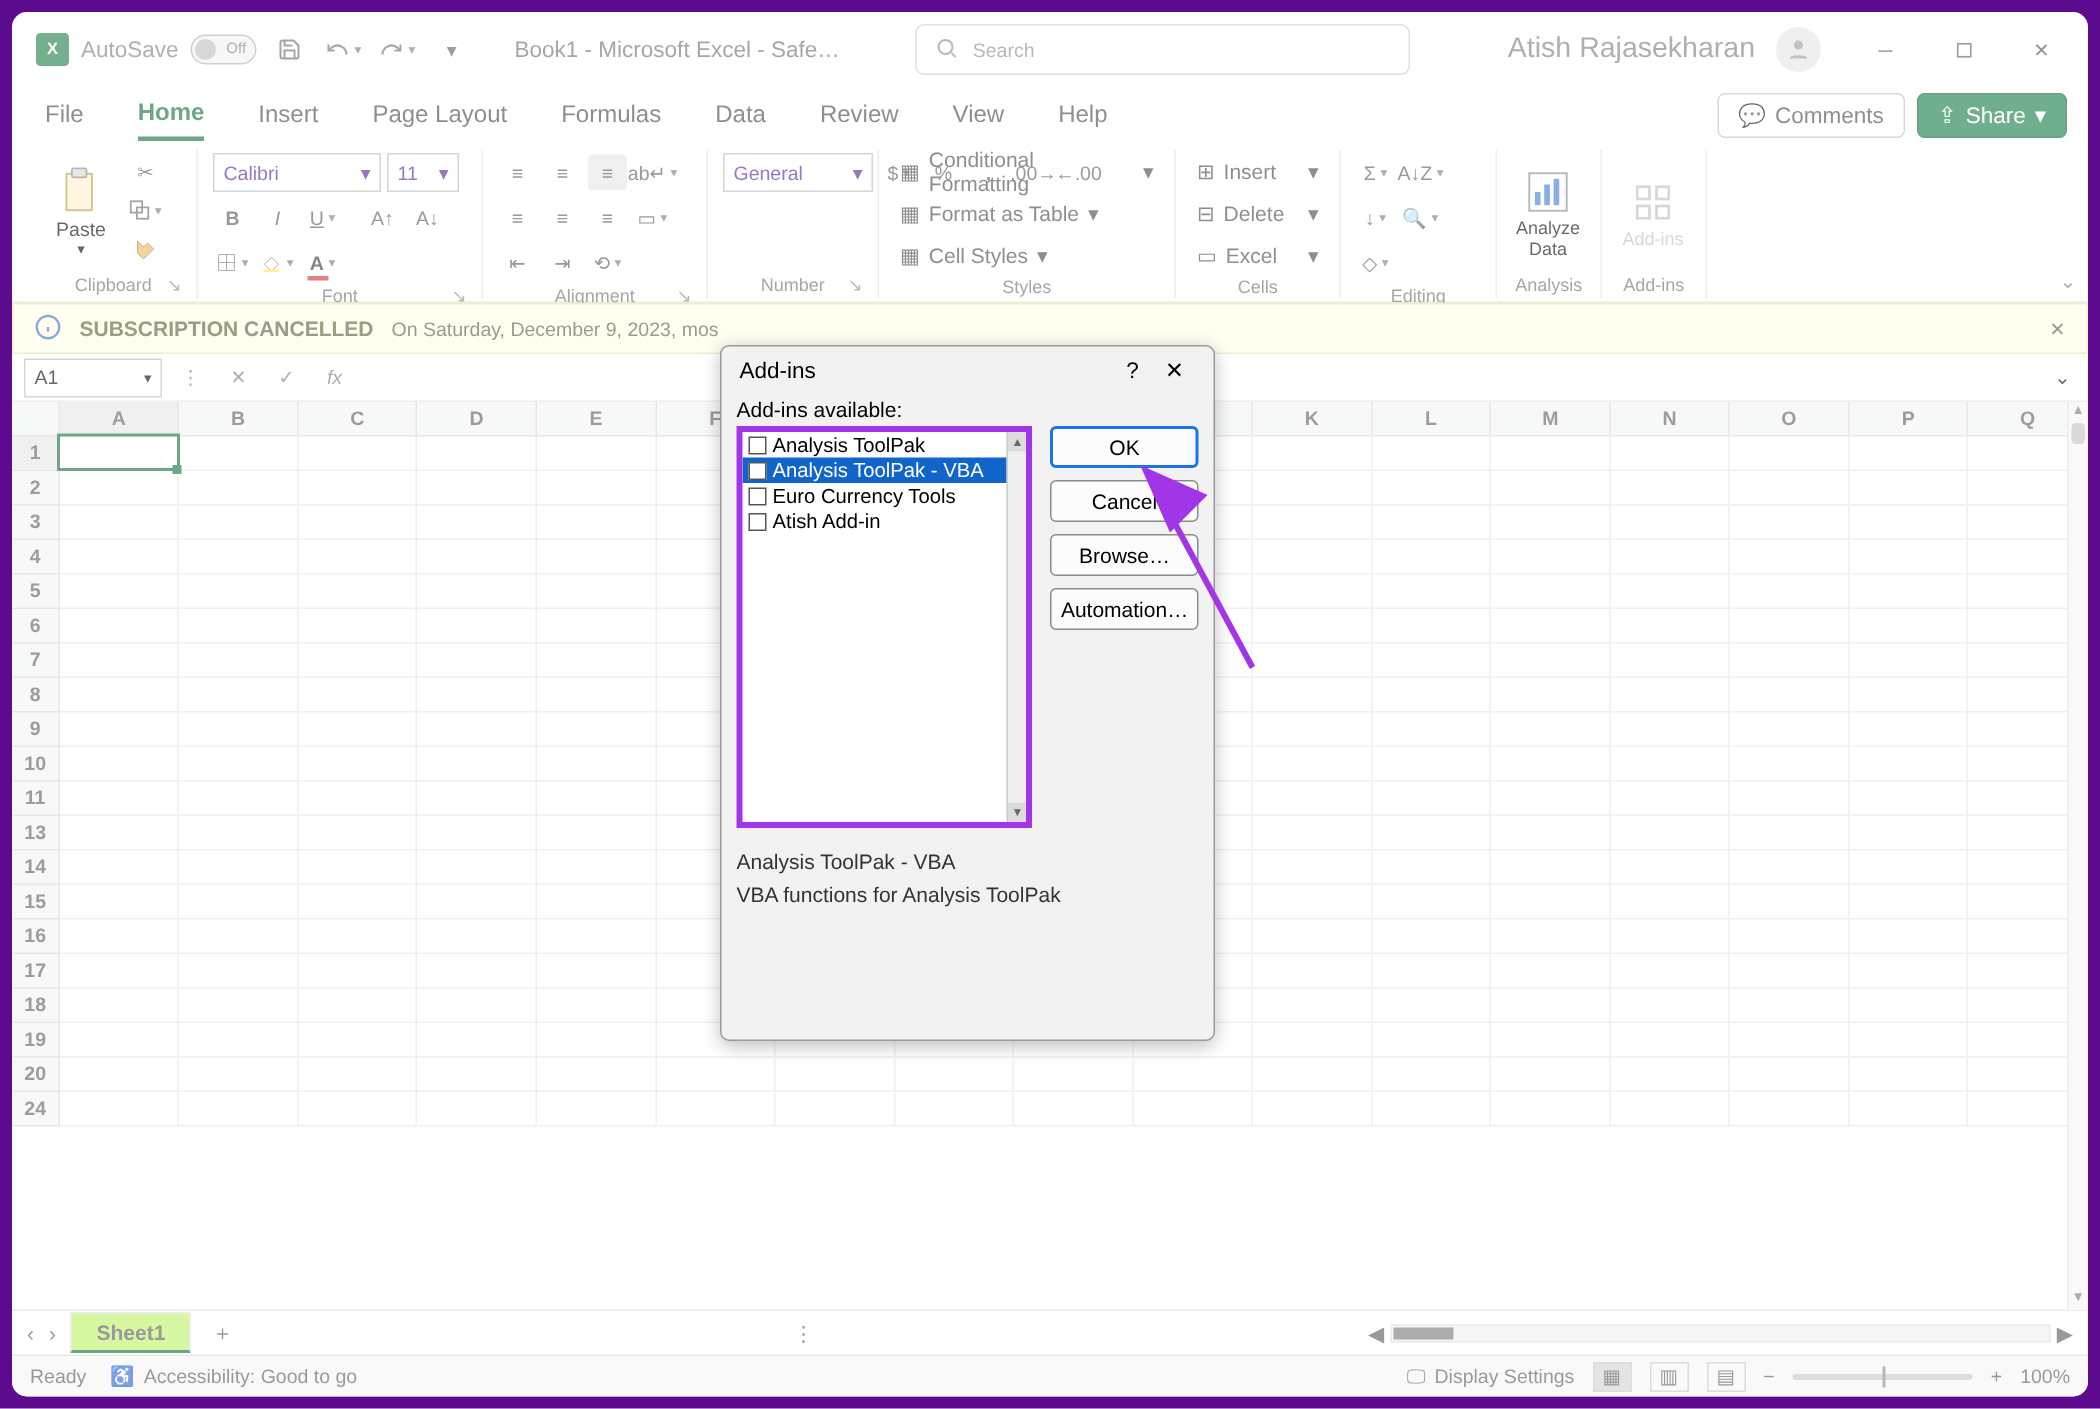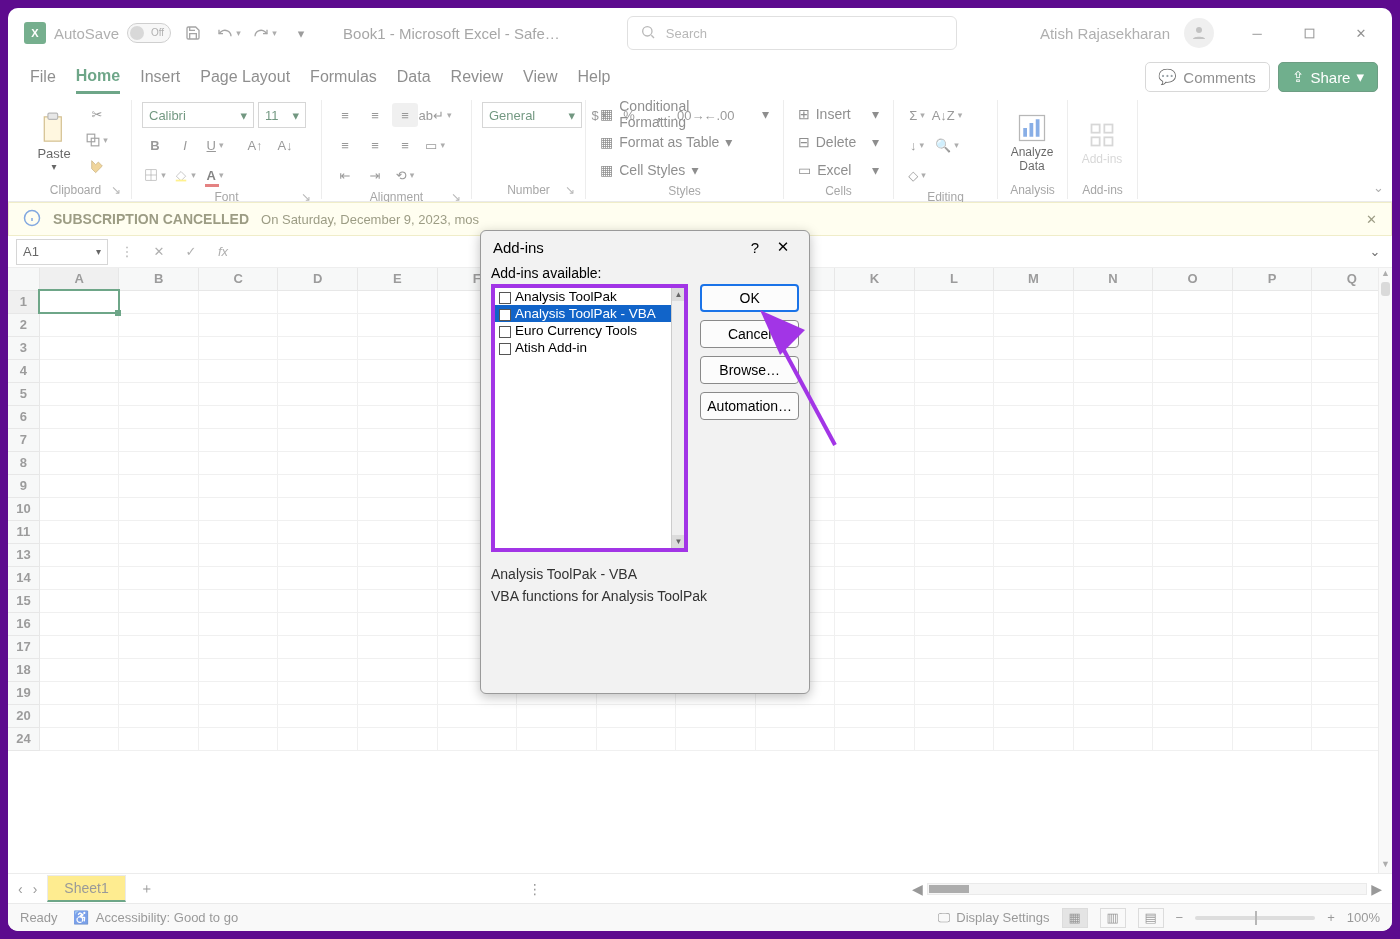--- a/index.html
+++ b/index.html
@@ -10,47 +10,47 @@
 
 .titlebar { height: 50px; display: flex; align-items: center; padding: 0 16px; gap: 8px; color: #6b6b6b; position: relative; z-index: 1; }
 .logo-xl { width: 22px; height: 22px; background: #1c7b43; border-radius: 3px; display: flex; align-items: center; justify-content: center; color: #fff; font-weight: 700; font-size: 11px; }
 .autosave-lbl { color: #7a7a7a; font-size: 15px; }
 .toggle { width: 44px; height: 20px; border: 1px solid #b0b0b0; border-radius: 10px; position: relative; background: #f2f2f2; }
 .toggle::before { content: ""; position: absolute; left: 2px; top: 2px; width: 14px; height: 14px; border-radius: 50%; background: #bfbfbf; }
 .toggle-off { position: absolute; right: 6px; top: 3px; font-size: 10px; color: #7a7a7a; }
 .qat-btn { width: 28px; height: 28px; display: flex; align-items: center; justify-content: center; color: #5a5a5a; border-radius: 4px; }
 .title-text { font-size: 15px; color: #6b6b6b; margin-left: 20px; white-space: nowrap; overflow: hidden; text-overflow: ellipsis; max-width: 220px; }
 .search-box { margin-left: auto; margin-right: auto; width: 330px; height: 34px; border: 1px solid #ccc; border-radius: 6px; display: flex; align-items: center; padding: 0 12px; color: #888; gap: 10px; }
-.user-name { color: #7a7a7a; font-size: 15px; margin-left: 16px; }
+.user-name { color: #7a7a7a; font-size: 19px; margin-left: 16px; }
 .avatar { width: 30px; height: 30px; border-radius: 50%; background: #e5e5e5; display: inline-flex; align-items: center; justify-content: center; margin-left: 6px; }
 .window-controls { display: flex; margin-left: 20px; gap: 22px; }
 .win-btn { width: 30px; height: 30px; display: flex; align-items: center; justify-content: center; color: #4a4a4a; }
 
 
-.ribbon-tabs { height: 38px; display: flex; align-items: center; padding: 0 22px; gap: 20px; font-size: 16px; color: #444; position: relative; }
+.ribbon-tabs { height: 38px; display: flex; align-items: center; padding: 0 22px; gap: 36px; font-size: 16px; color: #444; position: relative; }
 .ribbon-tab { padding: 6px 0; cursor: default; }
 .ribbon-tab.active { color: #0e6b3a; border-bottom: 3px solid #0e6b3a; font-weight: 600; }
 .ribbon-right { position: absolute; right: 14px; display: flex; gap: 8px; }
 .pill-btn { border: 1px solid #bfbfbf; border-radius: 5px; padding: 5px 13px; display: flex; align-items: center; gap: 6px; background: #fff; font-size: 15px; }
 .share-btn { background: #117a41; color: #fff; border: 1px solid #0c5d31; }
 
 
 .ribbon-body { height: 106px; border-bottom: 1px solid #dcdcdc; display: flex; padding: 4px 12px 2px 12px; gap: 0; position: relative; z-index: 1; }
 .ribbon-group { border-right: 1px solid #e2e2e2; padding: 2px 10px 0 10px; display: flex; flex-direction: column; }
 .ribbon-group:last-child { border-right: none; }
 .group-content { flex: 1; display: flex; gap: 6px; }
 .group-label { text-align: center; font-size: 12px; color: #6b6b6b; padding: 2px 0; position: relative; }
 .dlauncher { position: absolute; right: -2px; top: 2px; width: 14px; height: 14px; display: flex; align-items: center; justify-content: center; color: #8a8a8a; }
 .big-col { display: flex; flex-direction: column; align-items: center; justify-content: center; gap: 0; width: 48px; }
 .big-ico { width: 34px; height: 34px; display: flex; align-items: center; justify-content: center; }
 .mini-row { display: flex; align-items: center; gap: 4px; height: 26px; }
 .mini-col { display: flex; flex-direction: column; gap: 2px; }
 .rbtn { width: 26px; height: 24px; display: flex; align-items: center; justify-content: center; color: #555; border-radius: 3px; }
 .dd-chev::after { content: "▾"; font-size: 9px; margin-left: 3px; color: #777; }
-.select-box { height: 26px; border: 1px solid #bbb; background: #fff; display: inline-flex; align-items: center; padding: 0 6px; font-size: 13px; color: #14532d; }
+.select-box { height: 26px; border: 1px solid #bbb; background: #fff; display: inline-flex; align-items: center; padding: 0 6px; font-size: 13px; color: #4c1d95; }
 .txt-btn { display: flex; align-items: center; gap: 6px; height: 24px; padding: 0 4px; font-size: 14px; color: #444; }
 .chevron-collapse { position: absolute; right: 8px; bottom: 6px; color: #7a7a7a; }
 
 
 .msgbar { height: 34px; background: #fffde6; border: 1px solid #e7e2a5; display: flex; align-items: center; padding: 0 14px; gap: 12px; color: #5a5a33; position: relative; z-index: 1; }
 .msg-title { font-weight: 600; font-size: 14px; }
 .msg-close { margin-left: auto; }
 
 
 .name-row { height: 32px; display: flex; align-items: center; gap: 6px; padding: 2px 8px; border-bottom: 1px solid #e3e3e3; position: relative; z-index: 1; }
@@ -70,21 +70,21 @@
 .active-col { background: #e6e6e6; }
 .active-row { background: #e6e6e6; }
 .sel-cell { outline: 2px solid #0e6b3a; outline-offset: -1px; position: relative; }
 .sel-cell::after { content: ""; position: absolute; right: -3px; bottom: -3px; width: 6px; height: 6px; background: #0e6b3a; }
 .vscroll { position: absolute; right: 0; top: 0; bottom: 0; width: 14px; background: #f5f5f5; border-left: 1px solid #e0e0e0; }
 .vscroll .thumb { position: absolute; left: 2px; right: 2px; top: 14px; height: 14px; background: #c2c2c2; border-radius: 3px; }
 .vscroll .arrow { position: absolute; left: 0; right: 0; height: 14px; text-align: center; font-size: 9px; color: #777; }
 
 
 .sheetbar { height: 30px; border-top: 1px solid #e0e0e0; display: flex; align-items: center; padding: 0 10px; gap: 10px; font-size: 14px; color: #555; position: relative; z-index: 1; }
-.sheet-tab { padding: 4px 16px; background: #fde047; border: 1px solid #ddd; border-bottom: 2px solid #0e6b3a; }
+.sheet-tab { padding: 4px 16px; background: #bef264; border: 1px solid #ddd; border-bottom: 2px solid #0e6b3a; font-weight: bold; }
 .add-sheet { width: 22px; height: 22px; border-radius: 50%; display: flex; align-items: center; justify-content: center; }
 .hscroll { margin-left: auto; height: 14px; width: 470px; display: flex; align-items: center; gap: 4px; }
 .hscroll .track { flex: 1; height: 12px; background: #f0f0f0; border: 1px solid #ddd; position: relative; }
 .hscroll .thumb2 { position: absolute; left: 1px; top: 1px; height: 8px; width: 40px; background: #777; }
 
 
 .statusbar { height: 28px; background: #f5f5f5; border-top: 1px solid #ddd; display: flex; align-items: center; padding: 0 12px; gap: 16px; font-size: 13px; color: #555; position: relative; z-index: 1; }
 .zoom-group { margin-left: auto; display: flex; align-items: center; gap: 12px; }
 .view-btn { width: 26px; height: 20px; border: 1px solid #c5c5c5; display: flex; align-items: center; justify-content: center; }
 .view-btn.active { background: #d3d3d3; }
@@ -95,21 +95,21 @@
 .dialog { position: absolute; left: 480px; top: 230px; width: 330px; height: 464px; background: #f2f2f2; border: 1px solid #9a9a9a; border-radius: 6px; box-shadow: 0 3px 12px rgba(0,0,0,0.25); z-index: 100; display: flex; flex-direction: column; }
 .dlg-title { height: 32px; display: flex; align-items: center; padding: 0 12px; font-size: 15px; }
 .dlg-title .spacer { flex: 1; }
 .dlg-help, .dlg-close { width: 28px; height: 24px; display: flex; align-items: center; justify-content: center; }
 .dlg-body { flex: 1; padding: 2px 10px 10px 10px; }
 .avail-lbl { font-size: 14px; margin-bottom: 3px; }
 .list-wrap { display: flex; gap: 12px; }
 .addin-list { width: 200px; height: 268px; background: #fff; border: 4px solid #a235e6; overflow: hidden; position: relative; }
 .addin-scroll { position: absolute; right: 0; top: 0; bottom: 0; width: 13px; background: #efefef; border-left: 1px solid #ccc; }
 .addin-scroll .asarrow { position: absolute; left: 0; right: 0; height: 13px; background: #dcdcdc; text-align: center; font-size: 8px; line-height: 13px; color: #666; }
-.addin-item { display: flex; align-items: flex-end; gap: 4px; padding: 1px 4px; font-size: 13.5px; }
+.addin-item { display: flex; align-items: center; gap: 4px; padding: 1px 4px; font-size: 13.5px; }
 .addin-item.selected { background: #1164c9; color: #fff; }
 .chk { width: 12px; height: 12px; border: 1px solid #555; background: #fff; flex-shrink: 0; }
 .dlg-btns { display: flex; flex-direction: column; gap: 8px; width: 100px; }
 .dlg-btn { height: 28px; border: 1px solid #8a8a8a; border-radius: 4px; background: #fcfcfc; font-size: 14px; display: flex; align-items: center; justify-content: center; }
 .dlg-btn.primary { border: 2px solid #1a73e8; }
 .desc-area { margin-top: 14px; font-size: 14px; color: #333; }
 .desc-title { margin-bottom: 6px; }
 
 
 .anno-arrow { position: absolute; left: 760px; top: 310px; pointer-events: none; z-index: 200; }

